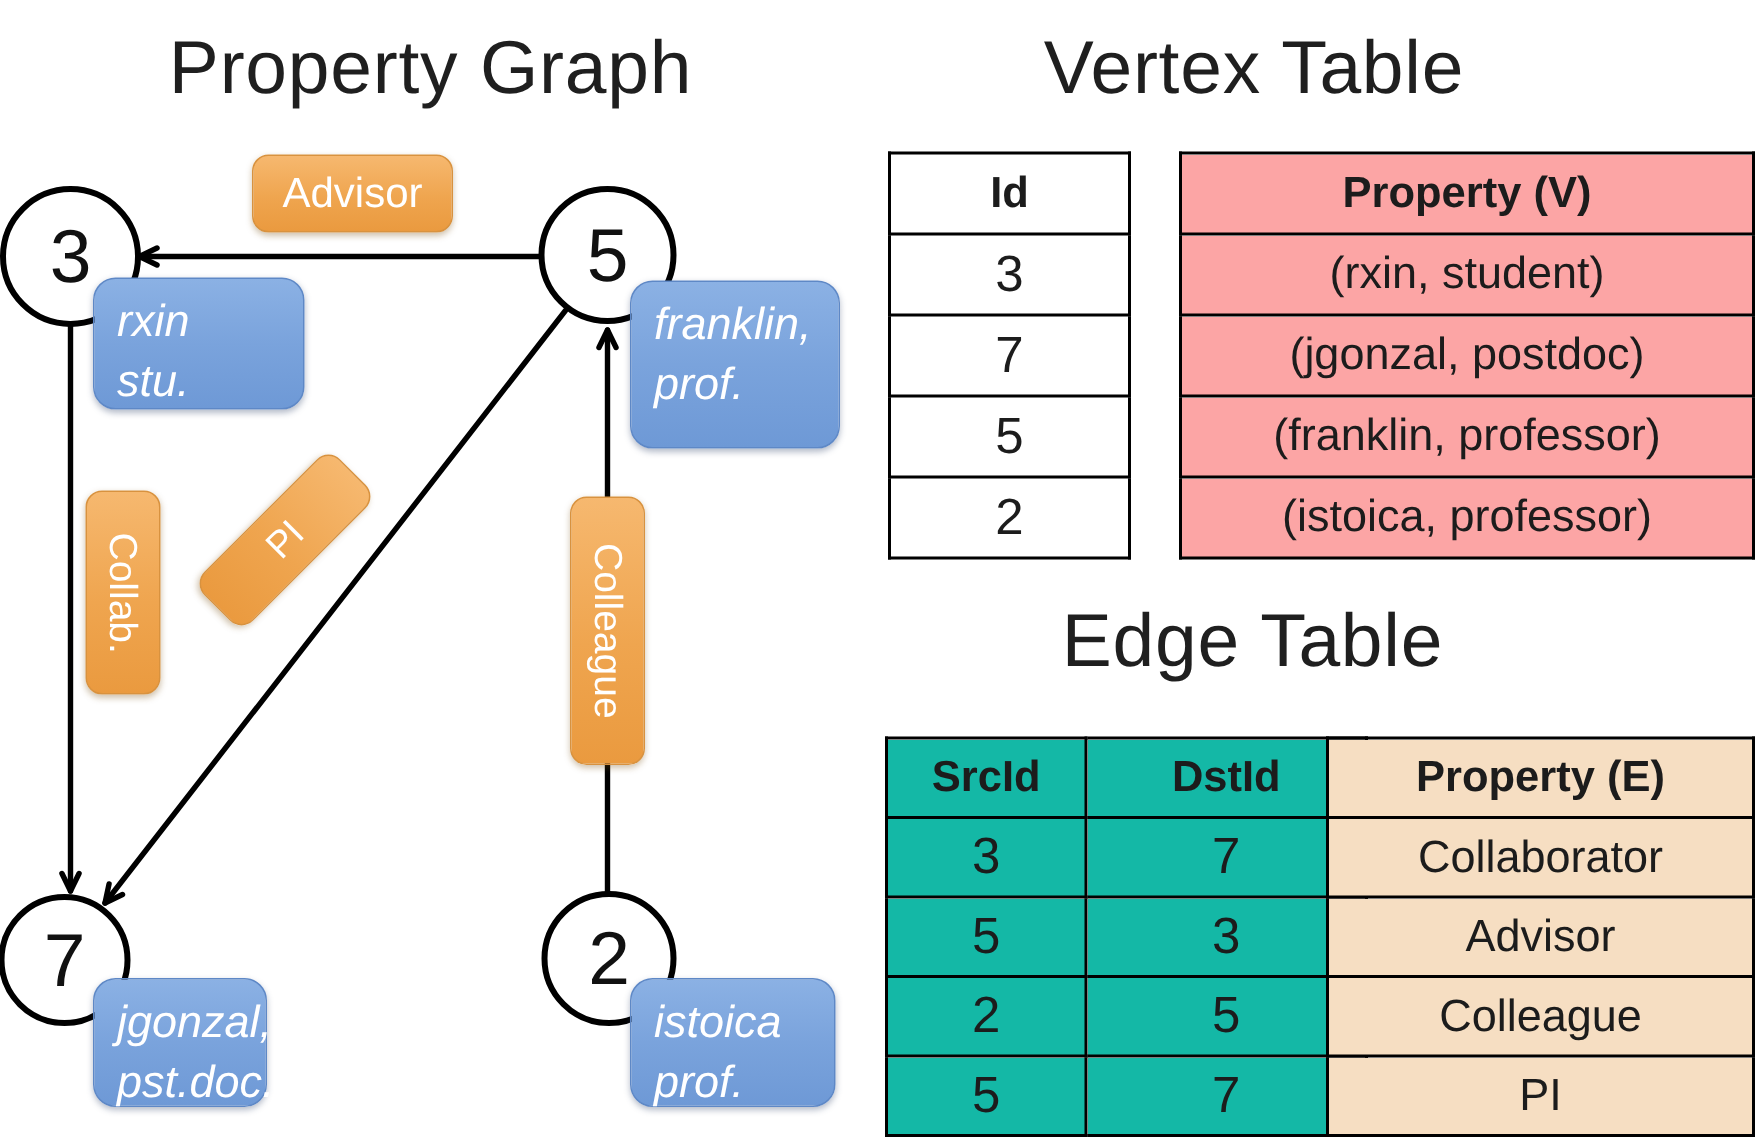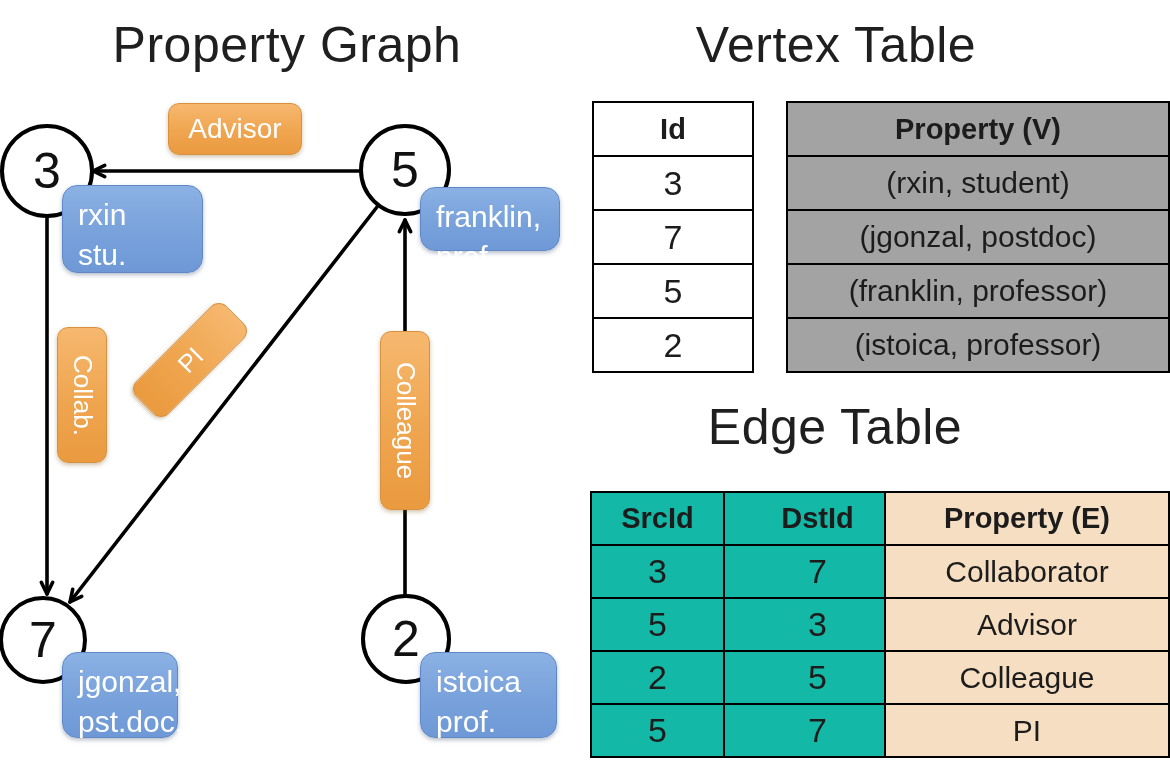--- a/index.html
+++ b/index.html
@@ -30,36 +30,36 @@
 
   #advisor-box   { left:168px; top:103px; width:134px; height:52px; font-size:28px; }
   #collab-box    { left:57px;  top:327px; width:50px;  height:136px; font-size:26px; }
   #colleague-box { left:380px; top:331px; width:50px;  height:179px; font-size:26px; }
   #pi-box        { left:167px; top:296px; width:46px;  height:128px; font-size:25px;
                    transform:rotate(45deg); }
 
   .bbox { position:absolute; padding:9px 10px 8px 15px;
           background:linear-gradient(180deg,#8bb1e4 0%,#7aa3dc 50%,#6e99d6 100%);
           border:1px solid #5e88c6; border-radius:15px; color:#fff;
-          font-size:30px; line-height:40px; box-shadow:0 2px 4px rgba(40,60,100,.35); }
+          font-size:30px; line-height:40px; box-shadow:0 2px 4px rgba(40,60,100,.35);font-style:italic; }
   #rxin-box     { left:62px;  top:185px; width:141px; height:88px; }
-  #franklin-box { left:420px; top:187px; width:140px; height:64px; }
+  #franklin-box { left:420px; top:187px; width:140px; height:112px; }
   #jgonzal-box  { left:62px;  top:652px; width:116px; height:86px; }
   #istoica-box  { left:420px; top:652px; width:137px; height:86px; }
 
   table.dtab { position:absolute; border-collapse:collapse; table-layout:fixed; }
   table.dtab td, table.dtab th { border:2.5px solid #000; text-align:center; vertical-align:middle;
                                  overflow:hidden; white-space:nowrap; }
   table.dtab th { font-weight:700; font-size:29px; }
   table.dtab td { font-size:32px; }
 
   #vertex-id-table   { left:592px; top:101px; }
   #vertex-id-table   th, #vertex-id-table td { width:160px; height:54px; background:#fff; }
   #vertex-prop-table { left:786px; top:101px; }
-  #vertex-prop-table th, #vertex-prop-table td { width:382px; height:54px; background:#a3a3a3; font-size:30px; }
+  #vertex-prop-table th, #vertex-prop-table td { width:382px; height:54px; background:#fca5a5; font-size:30px; }
   #vertex-prop-table th { font-size:29px; }
   #vertex-id-table td { font-size:34px; }
 
   #edge-ids-table  { left:590px; top:491px; }
   #edge-ids-table  th, #edge-ids-table td { height:53px; background:#14b8a6; }
   #edge-ids-table  .c-src { width:133px; } #edge-ids-table .c-dst { width:187px; }
   #edge-ids-table  td { font-size:34px; }
   #edge-prop-table { left:884px; top:491px; }
   #edge-prop-table th, #edge-prop-table td { width:284px; height:53px; background:#f6dec2; font-size:30px; }
   #edge-prop-table th { font-size:29px;margin-left:44px; }

